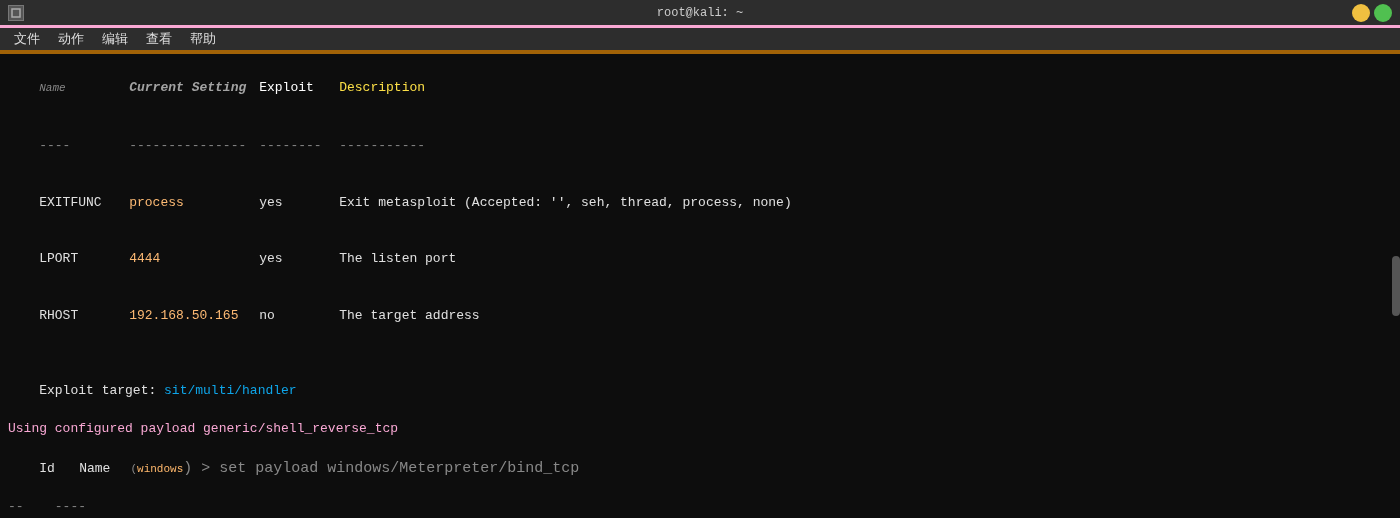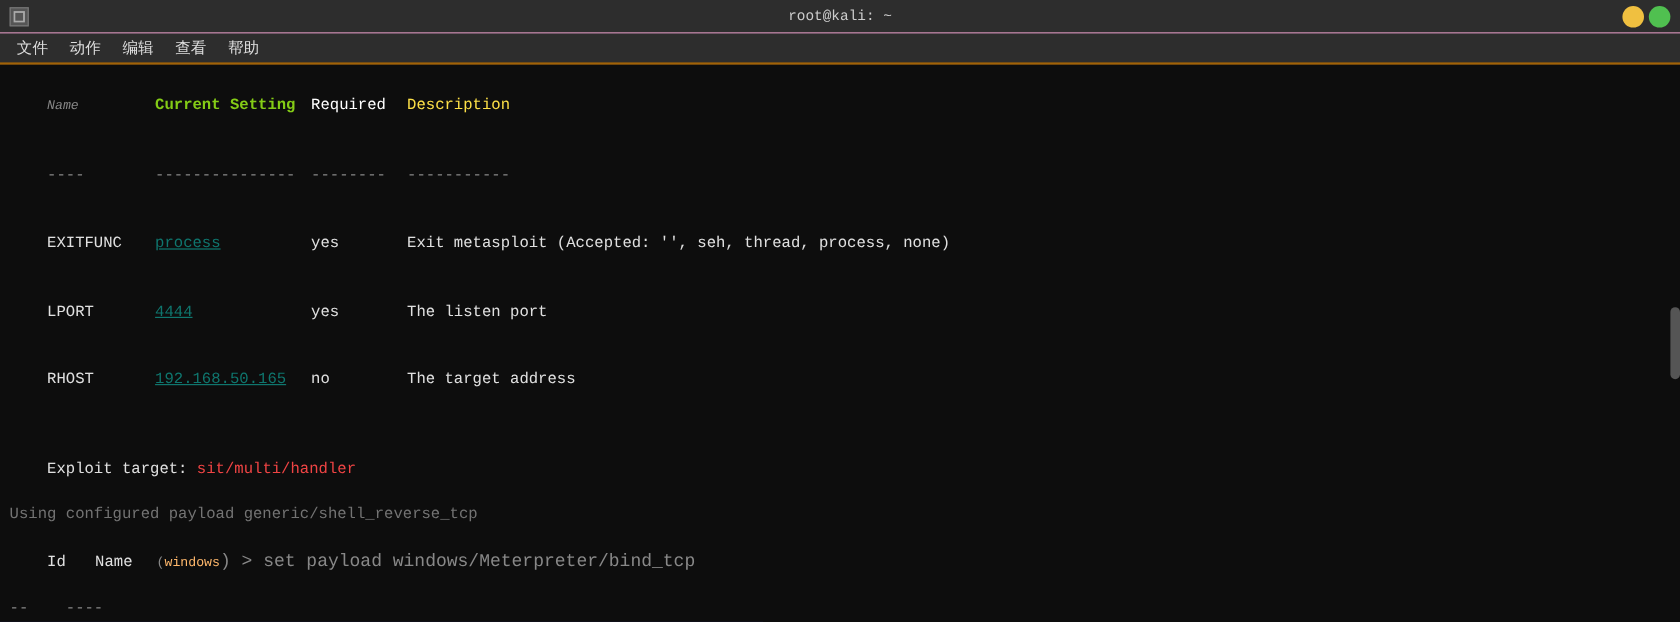--- a/index.html
+++ b/index.html
@@ -13,21 +13,21 @@
     }
 
     
     .titlebar {
       background: #2d2d2d;
       height: 28px;
       display: flex;
       align-items: center;
       justify-content: space-between;
       padding: 12px 8px;
-      border-bottom: 1px solid #f9a8d4;
+      border-bottom: 3px solid #f9a8d4;
     }
     .titlebar-left {
       display: flex;
       align-items: center;
       gap: 6px;
     }
     .titlebar-icon {
       width: 16px;
       height: 16px;
       background: #555;
@@ -54,21 +54,21 @@
     .win-btn-max { background: #50c050; }
 
     
     .menubar {
       background: #2d2d2d;
       height: 26px;
       display: flex;
       align-items: center;
       padding: 0 6px;
       gap: 2px;
-      border-bottom: 2px solid #a16207;
+      border-bottom: 4px solid #a16207;
     }
     .menu-item {
       color: #ddd;
       font-size: 13px;
       padding: 2px 8px;
       cursor: pointer;
     }
 
     
     .terminal {
@@ -80,23 +80,23 @@
       position: relative;
     }
 
     
     .line {
       line-height: 1.45;
       white-space: pre;
     }
     .c-white { color: #e0e0e0; }
     .c-gray { color: #888; }
-    .c-green { color: #737373; }
-    .c-cyan { color: #ef4444; }
-    .c-lime { color: #0f766e; text-decoration: underline; }
+    .c-green { color: #f9a8d4; }
+    .c-cyan { color: #0ea5e9; }
+    .c-lime { color: #fdba74; }
 
     .scroll-right-indicator {
       position: absolute;
       right: 0;
       top: 50%;
       width: 8px;
       height: 60px;
       background: #555;
       border-radius: 4px;
       transform: translateY(-50%);
@@ -124,21 +124,21 @@
   <span class="menu-item">文件</span>
   <span class="menu-item">动作</span>
   <span class="menu-item">编辑</span>
   <span class="menu-item">查看</span>
   <span class="menu-item">帮助</span>
 </div>
 
 <div class="terminal">
 
   <div class="line c-white" style="margin-bottom:2px;">
-    <span style="display:inline-block;width:90px;color:#888;font-style:italic;font-size:11px;">Name</span><span style="display:inline-block;width:130px;color:#84cc16;font-weight:bold;">Current Setting</span><span style="display:inline-block;width:80px;color:#fff;">Required</span><span style="color:#fde047;">Description</span>
+    <span style="display:inline-block;width:90px;color:#888;font-style:italic;font-size:11px;">Name</span><span style="display:inline-block;width:130px;color:#a3a3a3;font-weight:bold;font-style:italic;">Current Setting</span><span style="display:inline-block;width:80px;color:#fff;">Exploit</span><span style="color:#fde047;">Description</span>
   </div>
 
   <div class="line c-gray">
     <span style="display:inline-block;width:90px;">----</span><span style="display:inline-block;width:130px;">---------------</span><span style="display:inline-block;width:80px;">--------</span><span>-----------</span>
   </div>
 
   <div class="line">
     <span class="c-white" style="display:inline-block;width:90px;">EXITFUNC</span><span class="c-lime" style="display:inline-block;width:130px;">process</span><span class="c-white" style="display:inline-block;width:80px;">yes</span><span class="c-white">Exit metasploit (Accepted: '', seh, thread, process, none)</span>
   </div>
 

